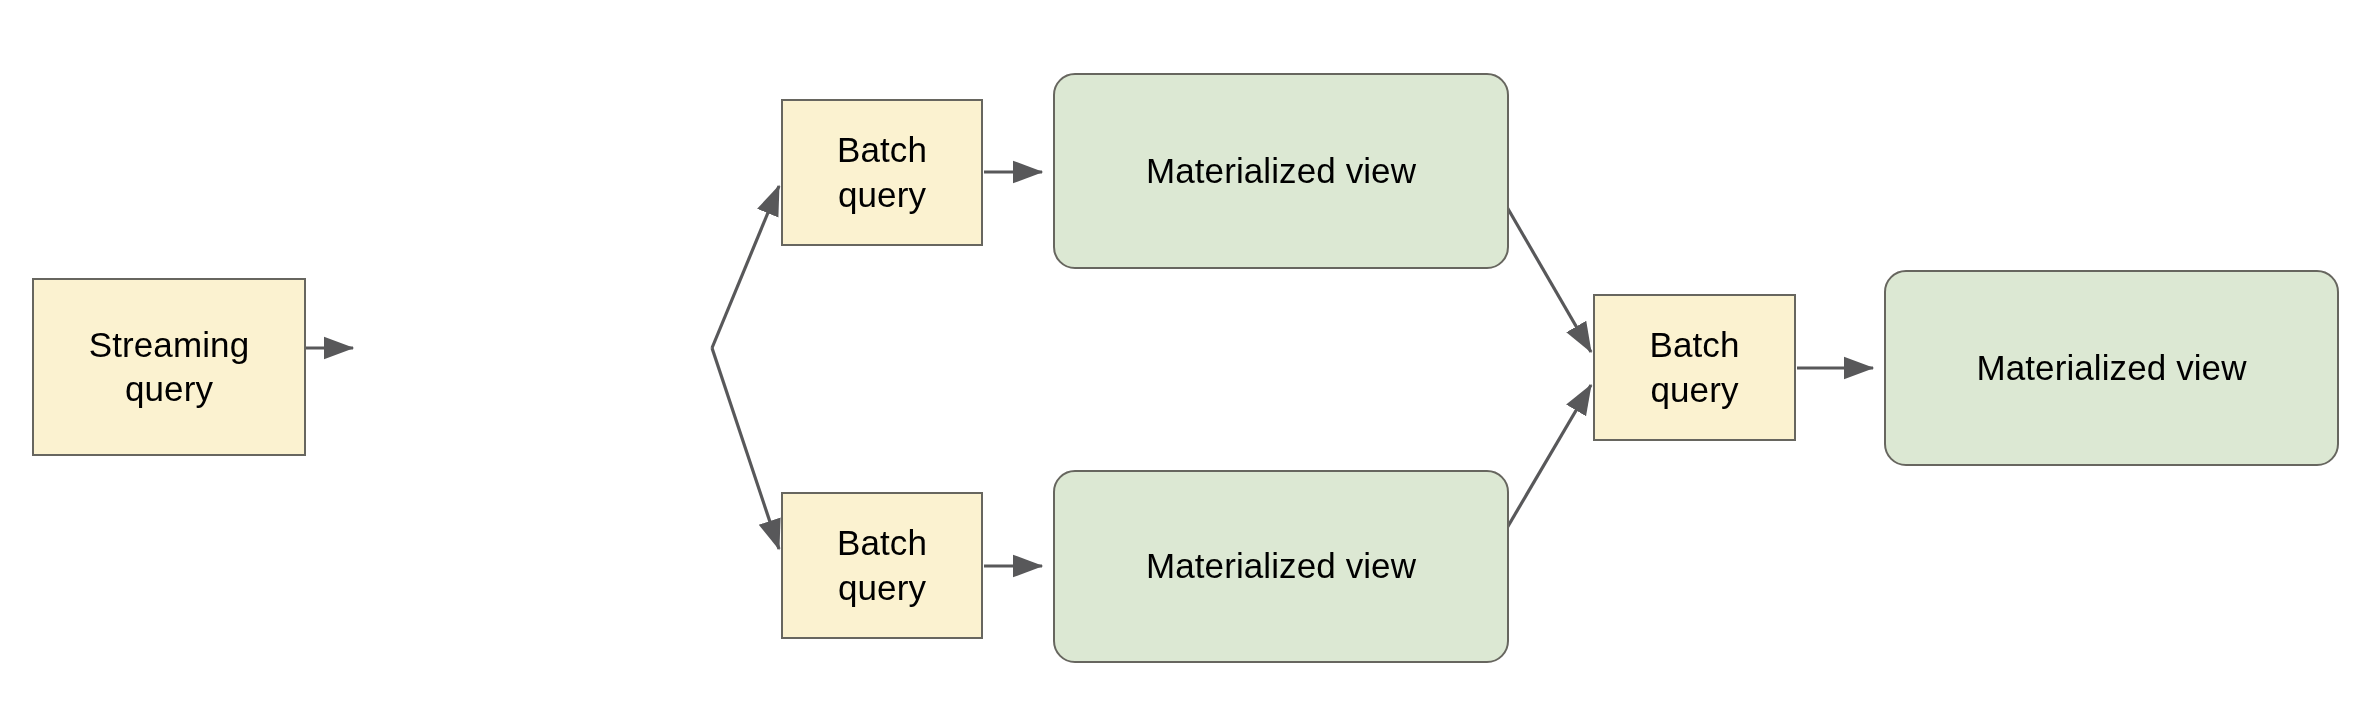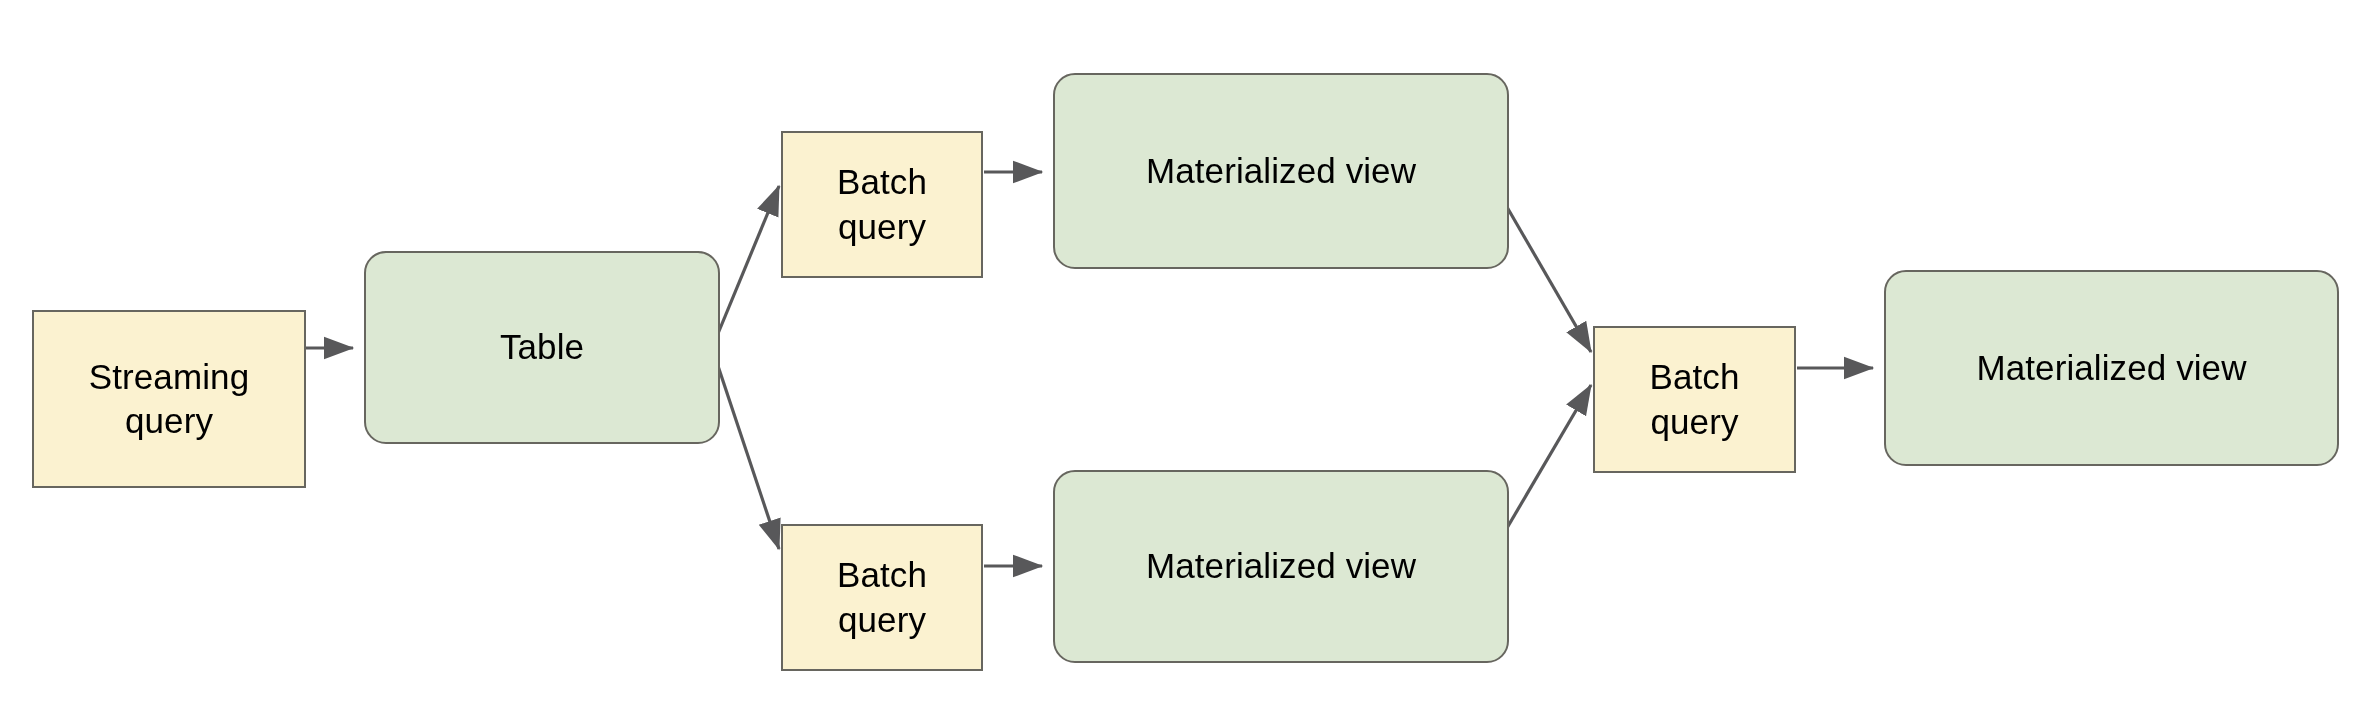--- a/index.html
+++ b/index.html
@@ -37,21 +37,20 @@
     font-size: 35px;
     line-height: 1.26;
     letter-spacing: 0.1px;
     white-space: pre-line;
     z-index: 2;
   }
   .node.process {
     background: #fbf2d0;
     border: 2px solid #67665f;
     border-radius: 0;
-    margin-top: 32px;
   }
   .node.store {
     background: #dce8d3;
     border: 2px solid #a3a3a3;
     border-radius: 22px;
     margin-left: 8px;
   }
 </style>
 </head>
 <body style="background: rgb(255, 255, 255);">
@@ -78,21 +77,20 @@
     <line x1="1489" y1="176" x2="1591" y2="352" stroke="#58585a" stroke-width="3.2" marker-end="url(#arrowhead)"></line>
 
     <line x1="1487" y1="562" x2="1591" y2="385" stroke="#58585a" stroke-width="3.2" marker-end="url(#arrowhead)"></line>
 
     <line x1="1797" y1="368" x2="1873" y2="368" stroke="#58585a" stroke-width="3.2" marker-end="url(#arrowhead)"></line>
   </svg>
 
   <div class="node process" style="left: 32px; top: 278px; width: 274px; height: 178px; border-color: rgb(103, 102, 95); color: rgb(0, 0, 0); background: rgb(251, 242, 208); border-radius: 0px;">Streaming
 query</div>
 
-  <div class="node store" style="left: 356px; top: 251px; width: 356px; height: 193px; border-color: rgb(103, 102, 95); color: rgb(0, 0, 0); background: rgb(220, 232, 211); border-radius: 22px;">Table</div>
 
   <div class="node process" style="left: 781px; top: 99px; width: 202px; height: 147px; border-color: rgb(103, 102, 95); color: rgb(0, 0, 0); background: rgb(251, 242, 208); border-radius: 0px;">Batch
 query</div>
 
   <div class="node store" style="left: 1045px; top: 73px; width: 456px; height: 196px; border-color: rgb(103, 102, 95); color: rgb(0, 0, 0); background: rgb(220, 232, 211); border-radius: 22px;">Materialized view</div>
 
   <div class="node process" style="left: 781px; top: 492px; width: 202px; height: 147px; border-color: rgb(103, 102, 95); color: rgb(0, 0, 0); background: rgb(251, 242, 208); border-radius: 0px;">Batch
 query</div>
 
   <div class="node store" style="left: 1045px; top: 470px; width: 456px; height: 193px; border-color: rgb(103, 102, 95); color: rgb(0, 0, 0); background: rgb(220, 232, 211); border-radius: 22px;">Materialized view</div>

